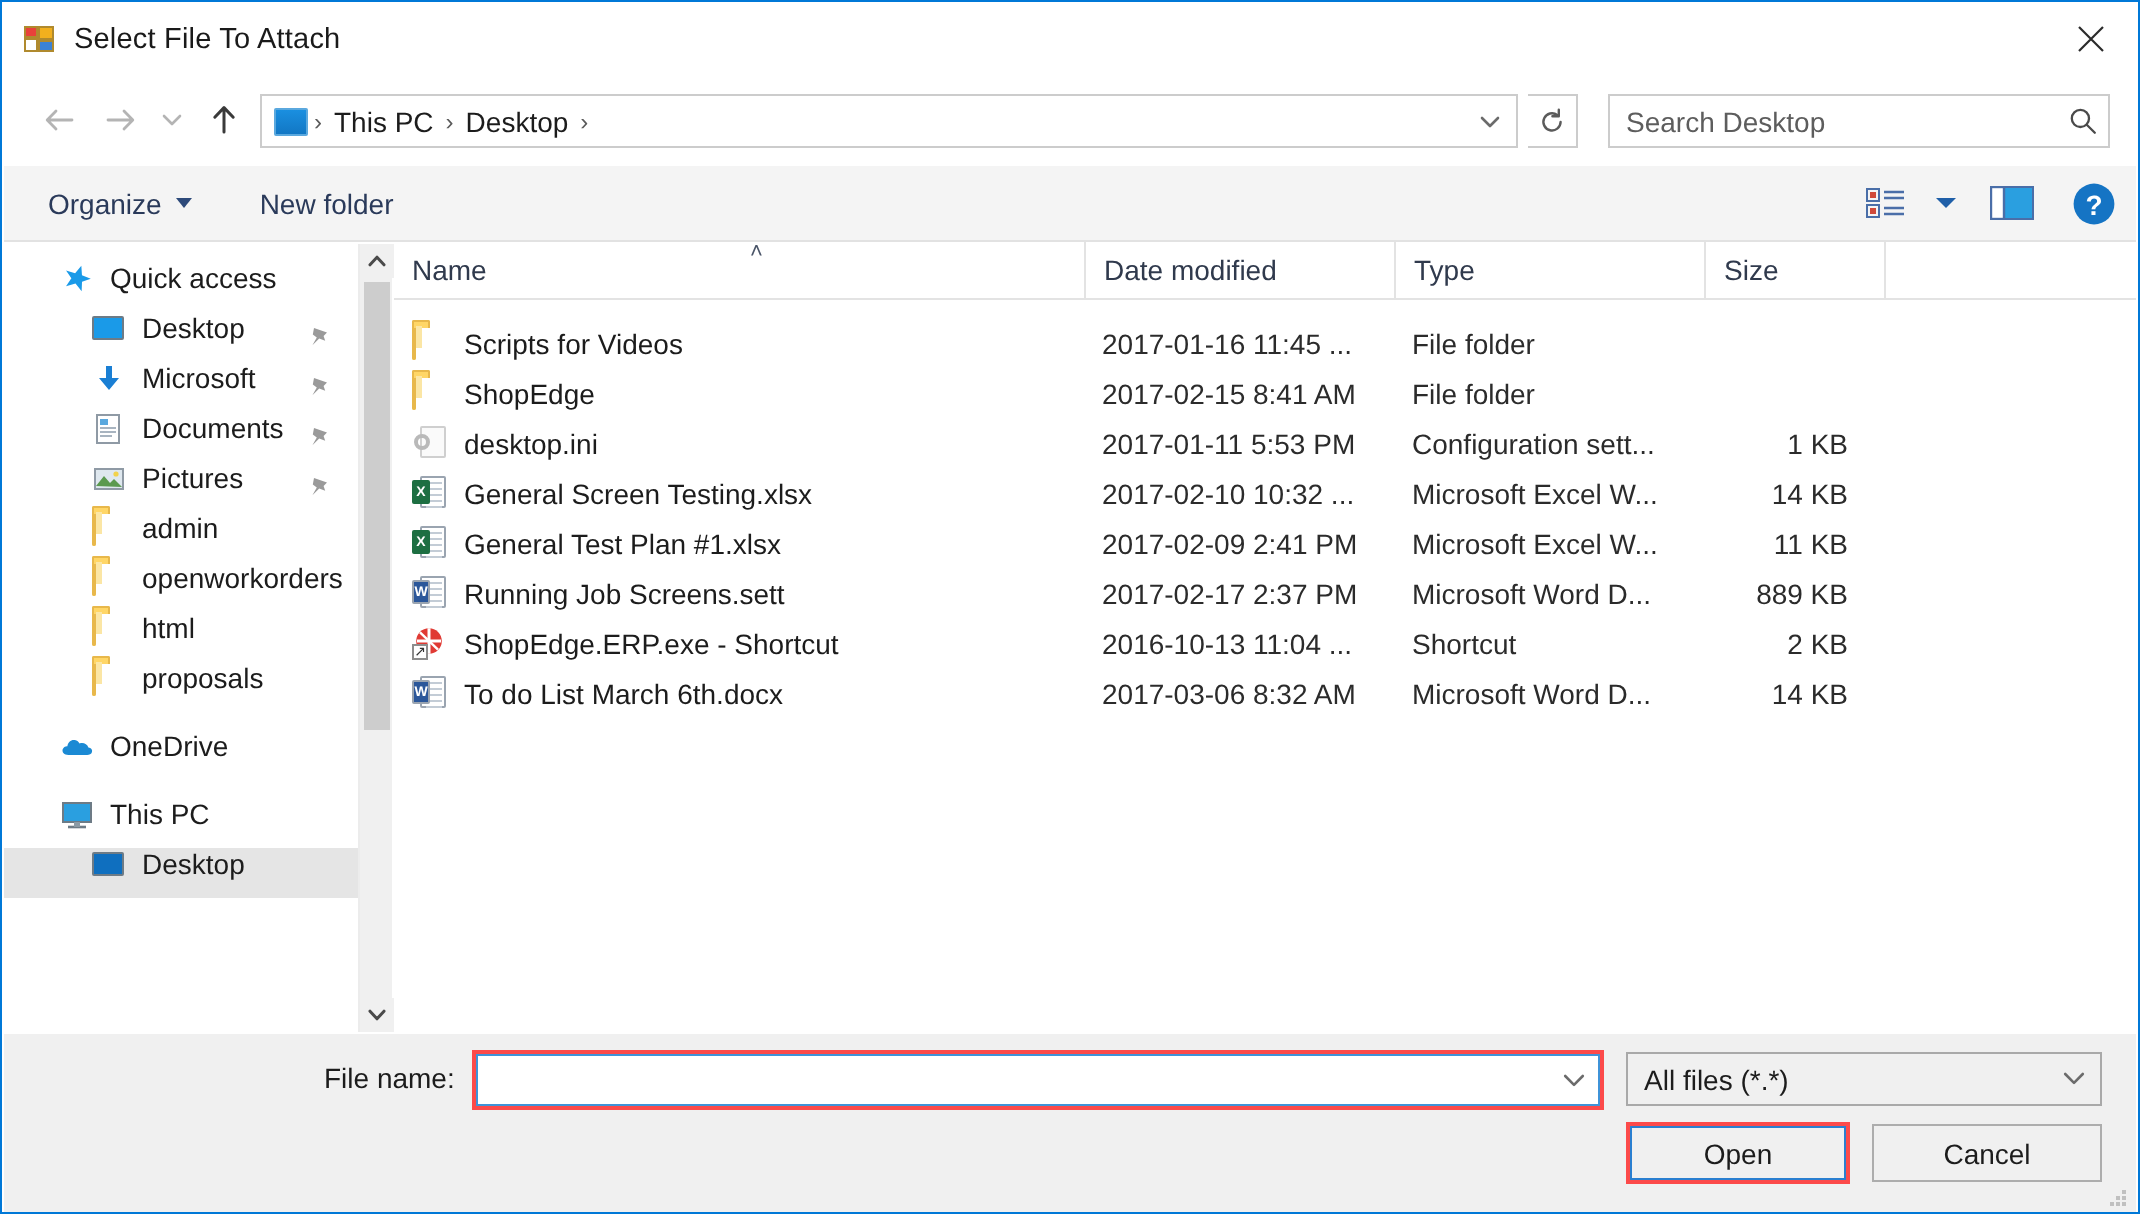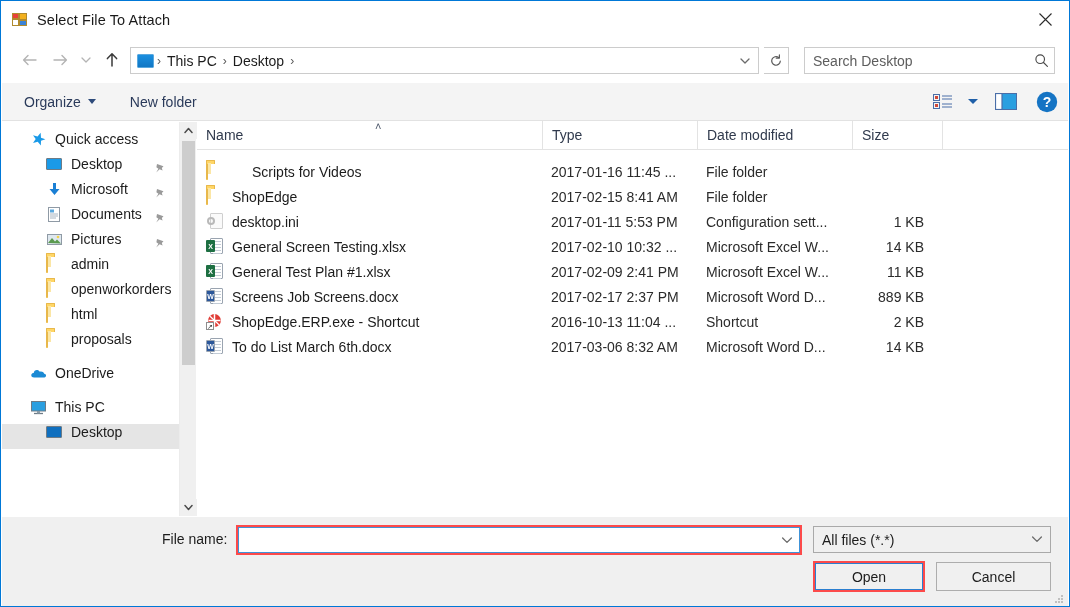--- a/index.html
+++ b/index.html
@@ -551,35 +551,35 @@
   </div>
 
   <div class="filepane">
 
     <div class="col-head">
       <div class="col" style="width:345px;">
         <span>Name</span>
         <span class="sort-caret">˄</span>
       </div>
       <div class="col" style="width:155px;">
+        <span>Date modified</span>
+      </div>
+      <div class="col" style="width:155px;">
         <span>Type</span>
-      </div>
-      <div class="col" style="width:155px;">
-        <span>Date modified</span>
       </div>
       <div class="col" style="width:90px;">
         <span>Size</span>
       </div>
       <div class="col" style="flex:1;"></div>
     </div>
 
     <div style="height:9px;"></div>
 
     <div class="row">
-      <div class="c-name" style="width:345px;gap:20px;">
+      <div class="c-name" style="width:345px;">
         <span class="fico"><span class="folder-ico"></span></span>
         <span>Scripts for Videos</span>
       </div>
       <div class="c-date" style="width:155px;">2017-01-16 11:45 ...</div>
       <div class="c-type" style="width:155px;">File folder</div>
       <div class="c-size" style="width:90px;"></div>
     </div>
 
     <div class="row">
       <div class="c-name" style="width:345px;">
@@ -650,21 +650,21 @@
           <span class="doc"></span>
           <span class="doc-lines">
               <i></i>
               <i></i>
               <i></i>
               <i></i>
               <i></i>
             </span>
           <span class="badge doc">W</span>
         </span>
-        <span>Screens Job Screens.docx</span>
+        <span>Running Job Screens.sett</span>
       </div>
       <div class="c-date" style="width:155px;">2017-02-17 2:37 PM</div>
       <div class="c-type" style="width:155px;">Microsoft Word D...</div>
       <div class="c-size" style="width:90px;">889 KB</div>
     </div>
 
     <div class="row">
       <div class="c-name" style="width:345px;">
         <span class="fico">
           <span class="shortcut-ico">

